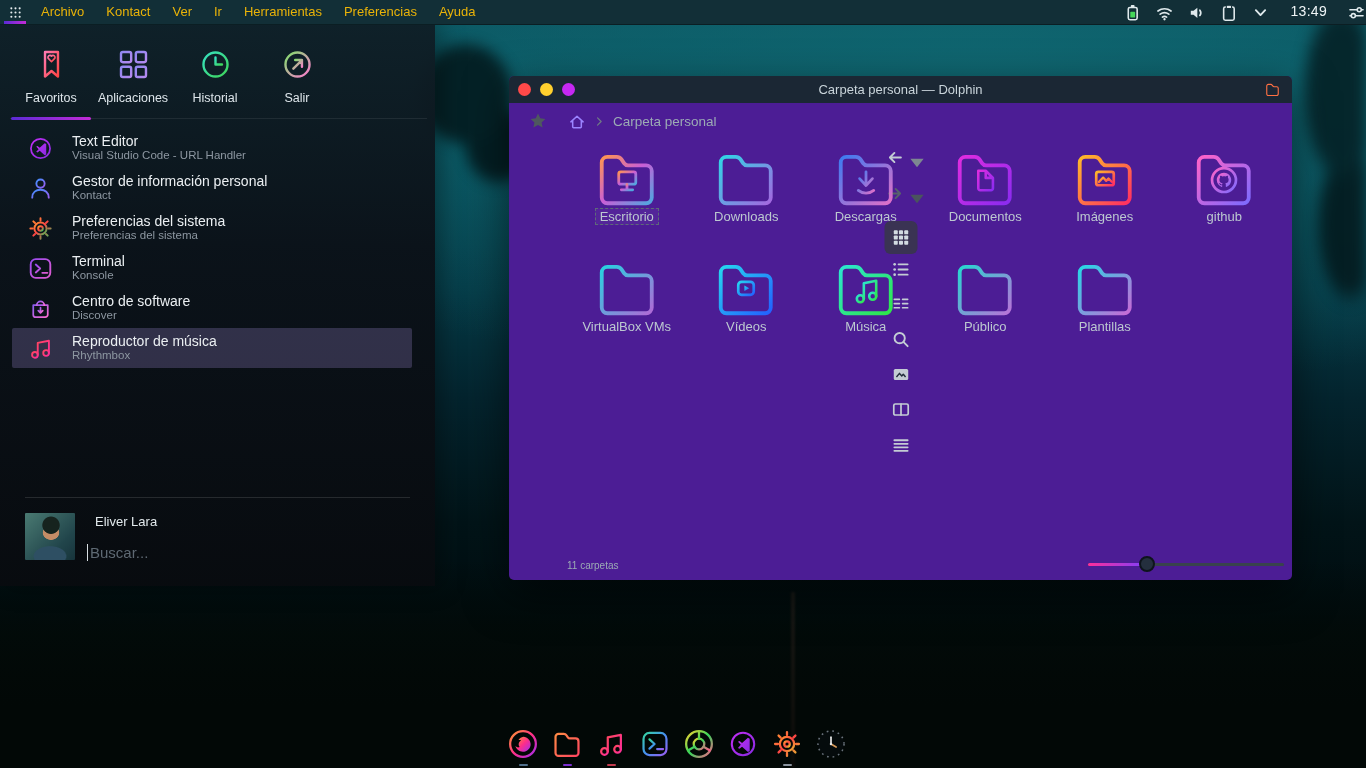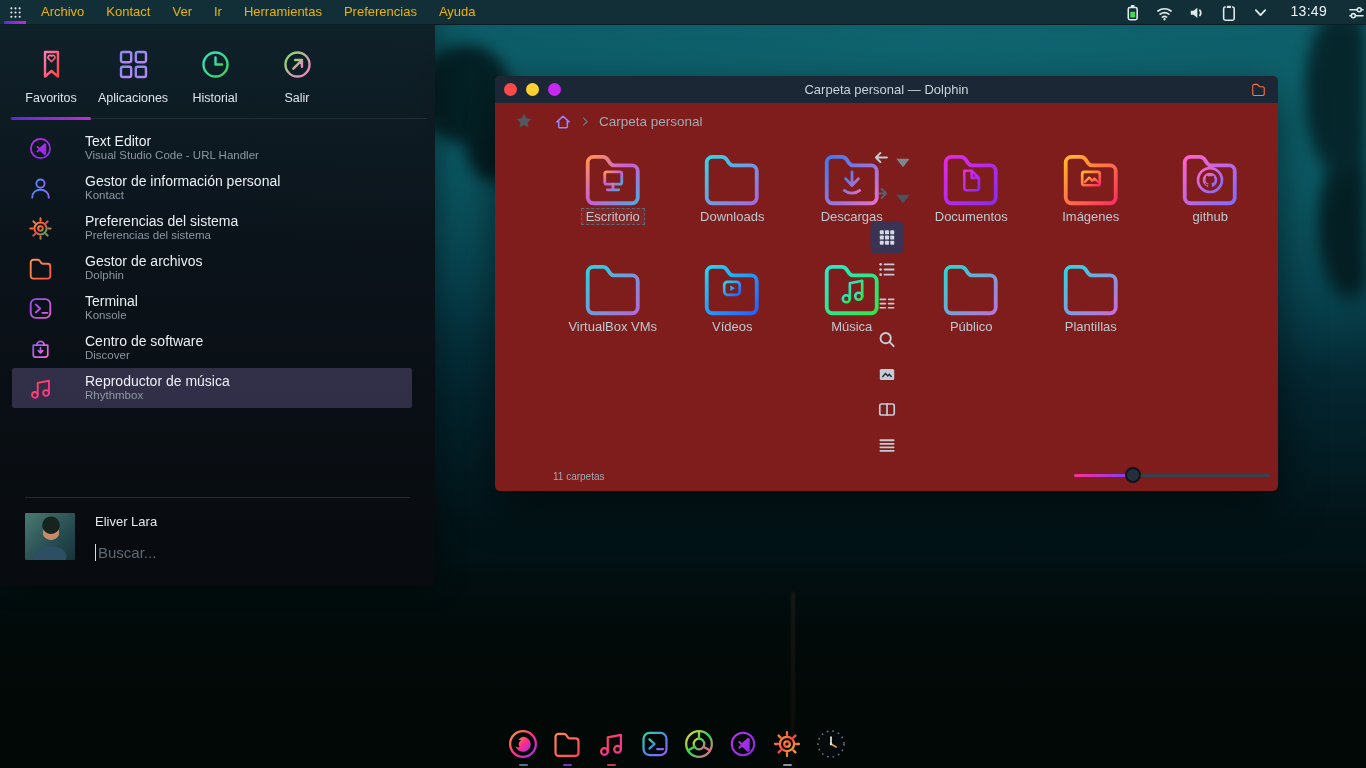--- a/index.html
+++ b/index.html
@@ -45,39 +45,39 @@
     border-bottom:1px solid rgba(255,255,255,.08)}
   .tab{width:82px;display:flex;flex-direction:column;align-items:center;justify-content:center;gap:8px;
     position:relative;color:#dde5ea;font-size:12.5px;cursor:default}
   .tab svg{width:37px;height:37px}
   .tab-line{position:absolute;bottom:-2px;left:1px;right:1px;height:3px;border-radius:2px;
     background:linear-gradient(90deg,#5b2bd6,#c32bd6)}
   #favlist{position:absolute;left:12px;top:104px;width:400px}
   .fav{display:flex;align-items:center;height:40px;box-sizing:border-box;padding:0 10px 0 14px;border-radius:2px}
   .fav.selected{background:rgba(126,112,170,.34)}
   .fav svg{width:29px;height:29px;flex:none}
-  .fav .txt{margin-left:30px}
+  .fav .txt{margin-left:17px}
   .fav .t{font-size:14px;color:#ebeff2;line-height:1.18}
   .fav .s{font-size:11.5px;color:#8d97a1;line-height:1.18}
   #user-divider{position:absolute;left:25px;right:25px;top:473px;height:1px;background:rgba(255,255,255,.12)}
   #avatar{position:absolute;left:25px;top:489px;width:50px;height:47px;border-radius:1px;overflow:hidden;
     background:
       radial-gradient(circle at 52% 26%, #16231e 0 19%, transparent 21%),
       radial-gradient(ellipse 26% 24% at 52% 42%, #c58c66 0 60%, transparent 66%),
       radial-gradient(ellipse 46% 30% at 50% 92%, #2e4f63 0 68%, transparent 74%),
       linear-gradient(135deg,#4a7a72,#21454b 70%,#17343b)}
   #username{position:absolute;left:95px;top:490px;font-size:13px;color:#e2e9ec}
-  #searchwrap{position:absolute;left:95px;top:520px;display:flex;align-items:flex-end}
+  #searchwrap{position:absolute;left:87px;top:520px;display:flex;align-items:flex-end}
   .caret-bar{width:1px;height:17px;background:#d7dee2;margin-right:2px}
   #search-input{background:transparent;border:none;outline:none;color:#cdd6db;font-size:15px;width:250px;
     padding:0;font-family:inherit}
   #search-input::placeholder{color:#5e6973}
 
   
-  #window{left:495px;top:76px;width:783px;height:415px;background:#7f1d1d;border-radius:5px;
+  #window{left:509px;top:76px;width:783px;height:504px;background:#4c1d95;border-radius:5px;
     box-shadow:0 14px 44px rgba(0,0,0,.55);z-index:30}
   #titlebar{position:absolute;left:0;top:0;right:0;height:27px;background:#1b2734;
     border-radius:5px 5px 0 0;display:flex;align-items:center}
   .winbtn{width:13px;height:13px;border-radius:50%;margin-left:9px}
   #wintitle{position:absolute;left:0;right:0;text-align:center;font-size:13px;color:#c9d4da;pointer-events:none}
   #titlebar-icon{position:absolute;right:11px;top:5px;width:17px;height:17px}
   #bc-star{position:absolute;left:20px;top:36px;width:18px;height:18px}
   #bc-home{position:absolute;left:59px;top:37px;width:18px;height:18px}
   #bc-caret{position:absolute;left:84px;top:39px;width:13px;height:13px}
   #bc-text{position:absolute;left:104px;top:38px;font-size:13.5px;color:#9cabb5}
@@ -321,37 +321,20 @@
         </span>
         <div class="txt">
           <div class="t">Preferencias del sistema</div>
           <div class="s">Preferencias del sistema</div>
         </div>
       </div>
       <div class="fav">
         <span>
           <svg viewBox="0 0 40 40">
             <defs>
-              <linearGradient id="g16" x1="0%" y1="0%" x2="100%" y2="100%">
-                <stop offset="0%" stop-color="#ff9550"></stop>
-                <stop offset="100%" stop-color="#ff5540"></stop>
-              </linearGradient>
-            </defs>
-            <path d="M6.5 30.5 V11.5 a3.5 3.5 0 0 1 3.5-3.5 h6.3 a3.5 3.5 0 0 1 2.9 1.6 l1.8 2.6 a3 3 0 0 0 2.5 1.3 h6.5 a3.5 3.5 0 0 1 3.5 3.5 v13.5 a3.5 3.5 0 0 1-3.5 3.5 H10 a3.5 3.5 0 0 1-3.5-3.5 z" fill="none" stroke="url(#g16)" stroke-width="2.6" stroke-linecap="round" stroke-linejoin="round"></path>
-          </svg>
-        </span>
-        <div class="txt">
-          <div class="t">Gestor de archivos</div>
-          <div class="s">Dolphin</div>
-        </div>
-      </div>
-      <div class="fav">
-        <span>
-          <svg viewBox="0 0 40 40">
-            <defs>
               <linearGradient id="g17" x1="0%" y1="0%" x2="100%" y2="100%">
                 <stop offset="0%" stop-color="#9a4bf0"></stop>
                 <stop offset="100%" stop-color="#e05cd0"></stop>
               </linearGradient>
             </defs>
             <g fill="none" stroke="url(#g17)" stroke-width="2.6" stroke-linecap="round" stroke-linejoin="round">
               <rect x="6.5" y="7" width="27" height="26" rx="7"></rect>
               <path d="M13.5 14.5 L19.5 20 13.5 25.5 M22.5 26 h7"></path>
             </g>
           </svg>

